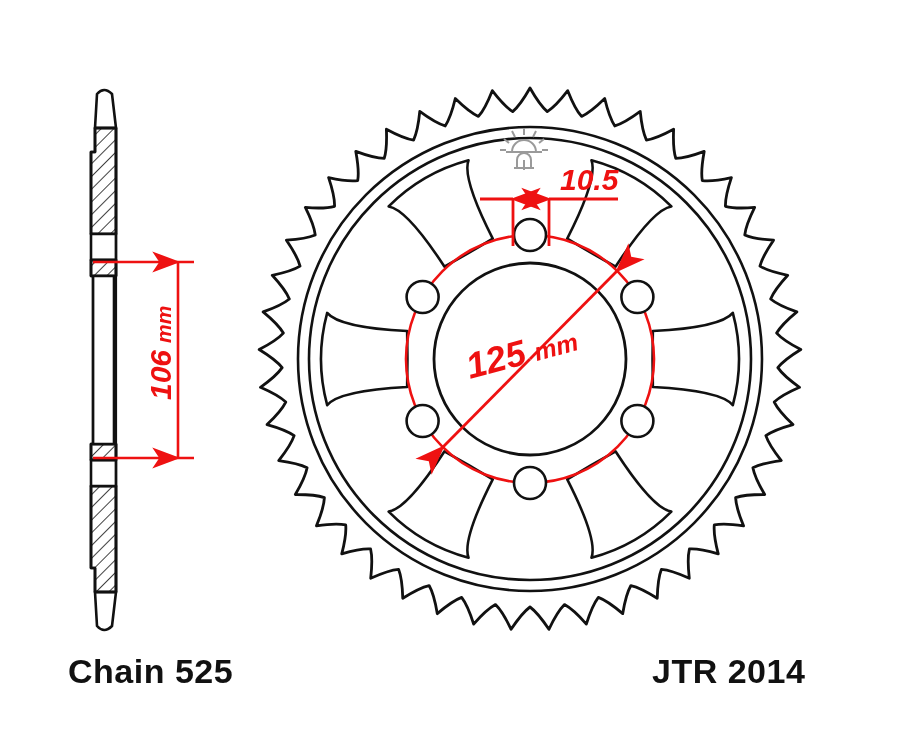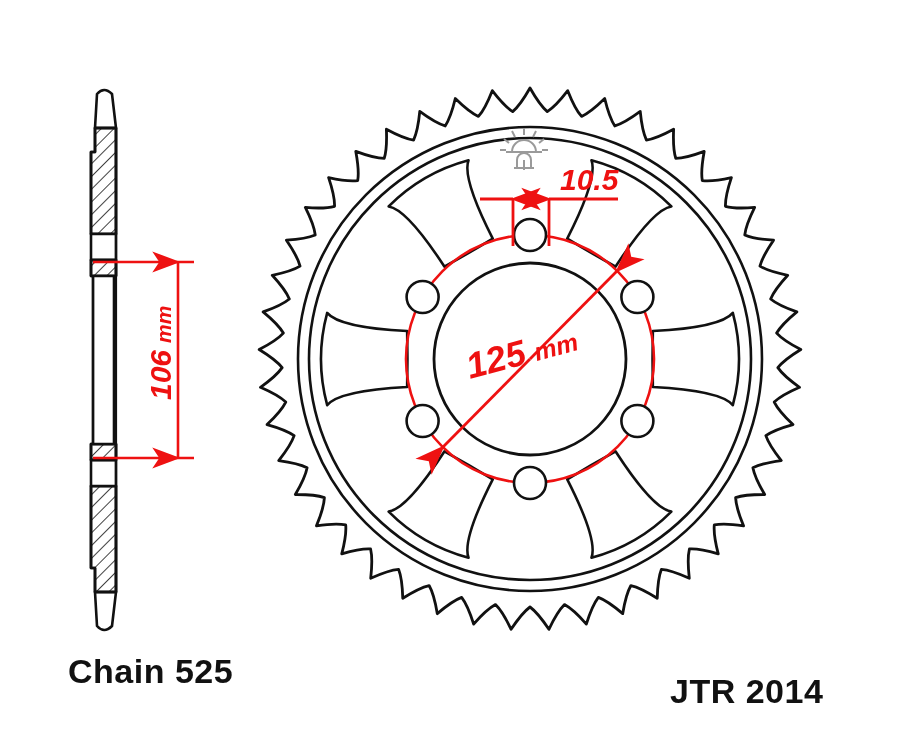--- a/index.html
+++ b/index.html
@@ -25,21 +25,21 @@
   .cap-label {
     position: absolute;
     font-family: Liberation Sans, sans-serif;
     font-weight: bold;
     font-size: 34px;
     color: #111111;
     letter-spacing: 0.5px;
     white-space: nowrap;
   }
   #chain-label { left: 68px; top: 652px; }
-  #part-label  { left: 670px; top: 652px; margin-top: 20px; }
+  #part-label  { left: 652px; top: 652px; }
 </style>
 </head>
 <body>
 
 <svg id="drawing" viewBox="0 0 900 752" xmlns="http://www.w3.org/2000/svg">
 
   <defs>
     <pattern id="hatch" width="9" height="9" patternUnits="userSpaceOnUse" patternTransform="rotate(45)">
       <line x1="0" y1="0" x2="0" y2="9" stroke="#111111" stroke-width="1.6"></line>
     </pattern>

